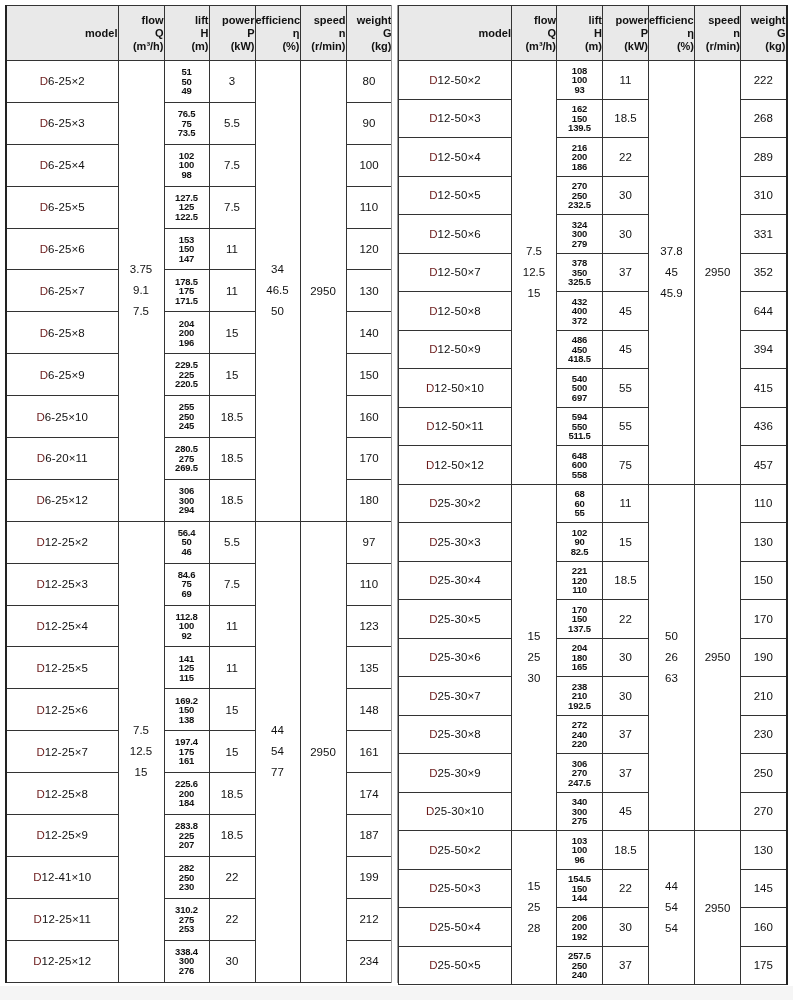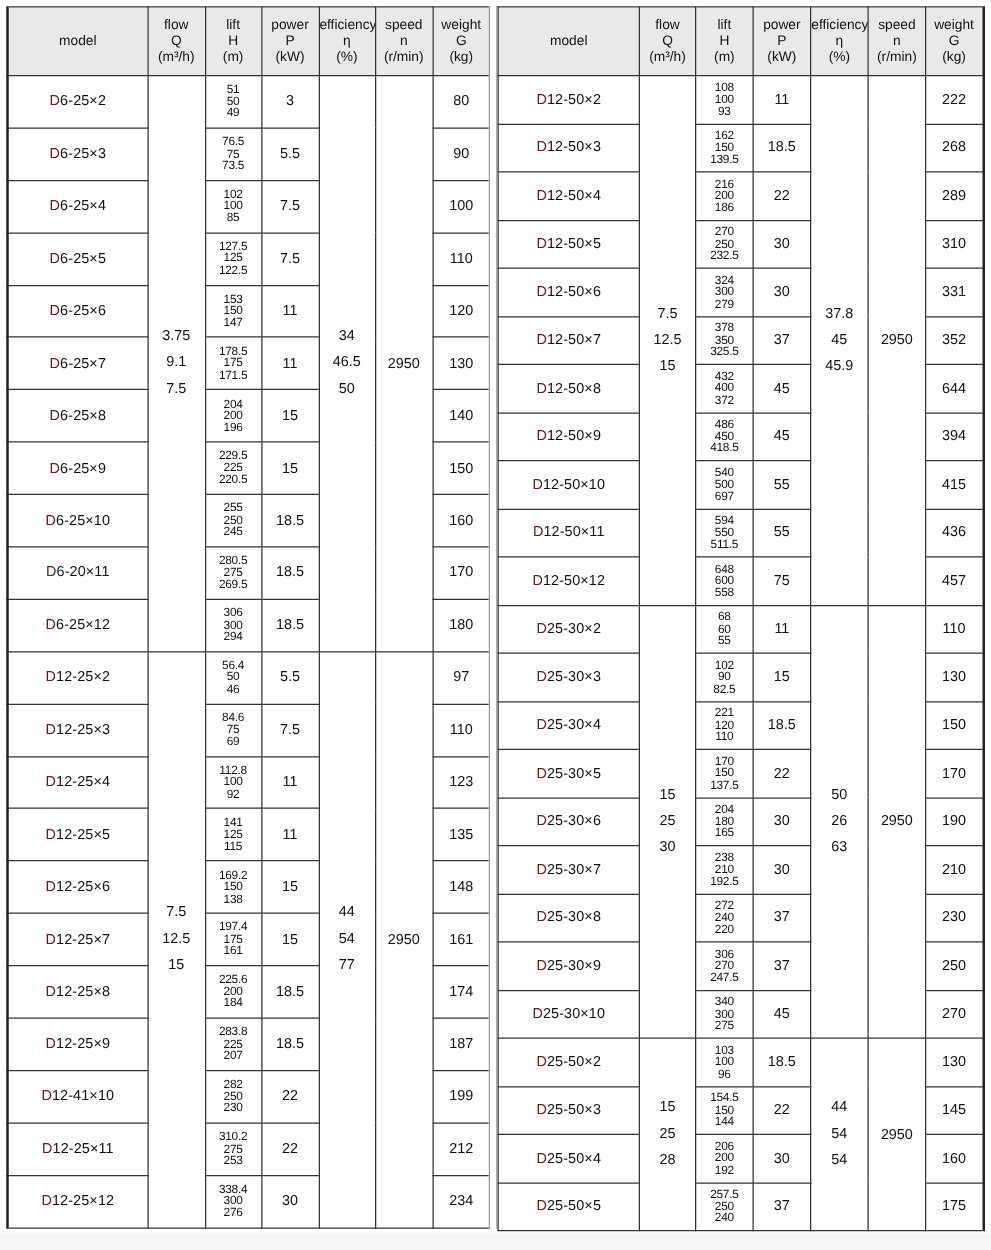--- a/index.html
+++ b/index.html
@@ -1,26 +1,26 @@
 <!DOCTYPE html>
 <html><head>
 <meta charset="utf-8">
 <style>
   html, body { margin: 0; padding: 0; background: #f5f5f5; }
   body { width: 793px; height: 1000px; position: relative; overflow: hidden;
          font-family: "Liberation Sans", sans-serif; color: #111; }
   .sheet { position: absolute; left: 0; top: 0; width: 793px; height: 986px; background: #fff; }
   table.spec { position: absolute; top: 5px; border-collapse: collapse; table-layout: fixed; background: #fff; }
   table.spec td, table.spec th { border: 1px solid #333; padding: 0; text-align: center; vertical-align: middle; overflow: hidden; }
-  table.spec th { background: #e9e9e9; font-weight: normal; font-size: 11px; line-height: 13px; height: 54px; }
+  table.spec th { background: #e9e9e9; font-weight: bold; font-size: 11px; line-height: 13px; height: 54px; text-align: right; }
   #left { left: 5px; width: 386px; border-left: 2px solid #222; }
   #right { left: 398px; width: 388px; border-right: 2px solid #222; }
   td.model { font-size: 11.5px; text-align: left; padding-left: 22px; letter-spacing: 0.1px; }
   td.model .lead { color: #6b1a1a; }
-  td.lift { font-size: 9.5px; line-height: 9.5px; font-weight: normal; letter-spacing: -0.2px; }
+  td.lift { font-size: 9.5px; line-height: 9.5px; font-weight: bold; letter-spacing: -0.2px; }
   td.lift span { display: block; }
   td.num { font-size: 11.5px; }
   td.merged { font-size: 11.5px; line-height: 21px; }
   td.merged span { display: block; }
   .divider { position: absolute; left: 391px; top: 5px; width: 7px; height: 978px;
              border-left: 1px solid #999; border-right: 1px solid #999; box-sizing: border-box; background: #fff; }
 </style>
 </head>
 <body>
 
@@ -100,21 +100,21 @@
             <span>73.5</span>
           </td>
           <td class="num">5.5</td>
           <td class="num">90</td>
         </tr>
         <tr style="height:41.9px">
           <td class="model"><span class="lead">D</span><span>6-25×4</span></td>
           <td class="lift">
             <span>102</span>
             <span>100</span>
-            <span>85</span>
+            <span>98</span>
           </td>
           <td class="num">7.5</td>
           <td class="num">100</td>
         </tr>
         <tr style="height:41.9px">
           <td class="model"><span class="lead">D</span><span>6-25×5</span></td>
           <td class="lift">
             <span>127.5</span>
             <span>125</span>
             <span>122.5</span>

